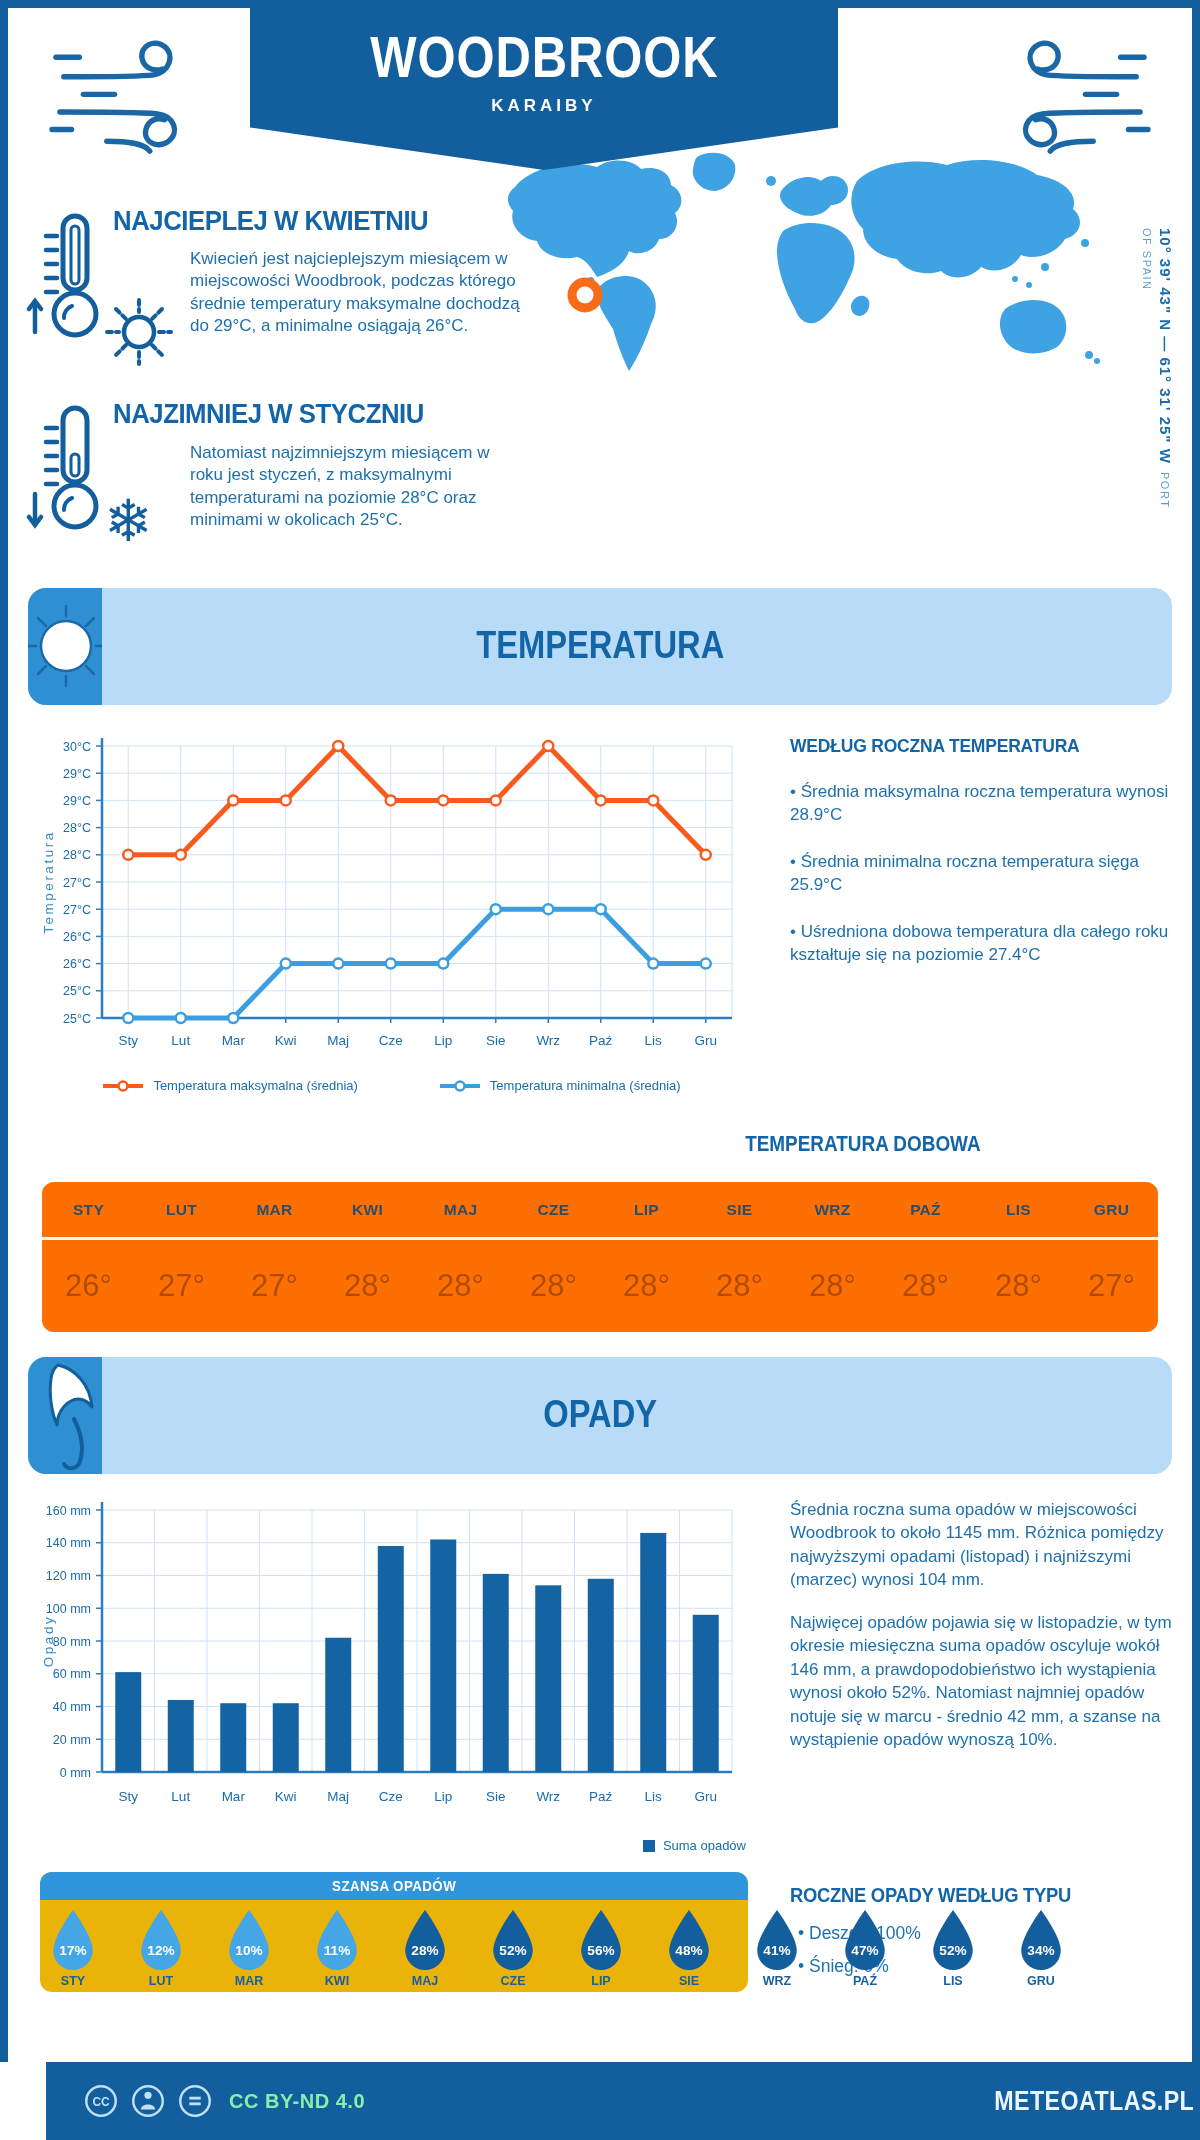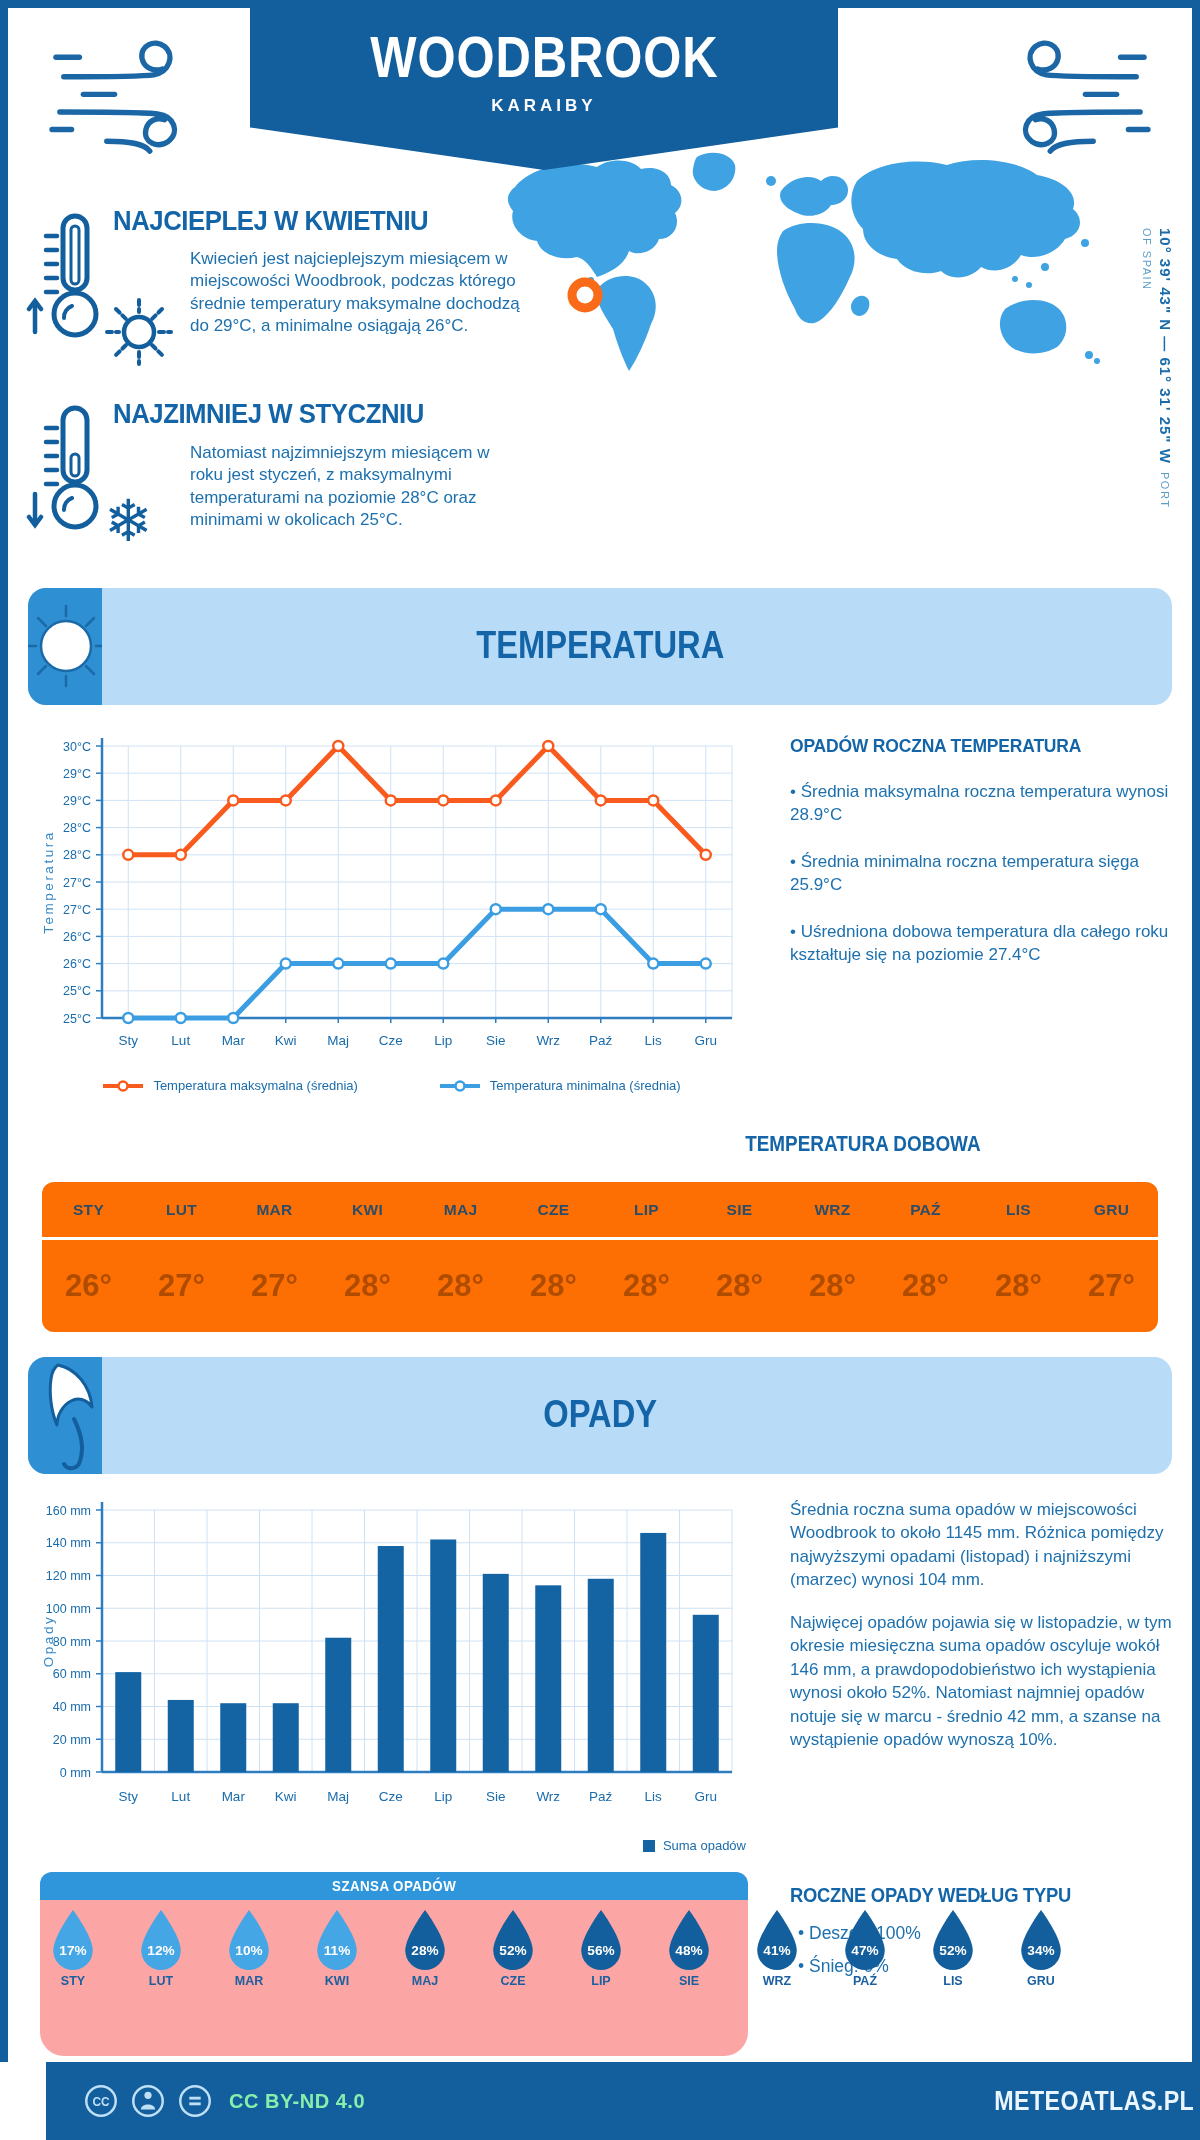--- a/index.html
+++ b/index.html
@@ -62,24 +62,24 @@
 
   
   .daily-title{position:absolute;left:0;top:1131px;width:1000px;text-align:right;margin:0;
      font-size:22px;font-weight:bold;color:#1465a8;}
   .month-table{position:absolute;left:42px;top:1182px;width:1116px;height:150px;border-radius:12px;overflow:hidden;
      display:grid;grid-template-columns:repeat(12,1fr);background:#fd6f03;}
   .mt-col{display:flex;flex-direction:column;}
   .mt-head{height:55px;display:flex;align-items:center;justify-content:center;
      font-size:15.5px;font-weight:bold;color:#2b4d68;border-bottom:3px solid #fff;letter-spacing:.3px;}
   .mt-val{flex:1;display:flex;align-items:center;justify-content:center;
-     font-size:31px;font-weight:bold;color:#b04c00;}
-
-  
-  .szansa{position:absolute;left:40px;top:1872px;width:708px;height:184px;background:#fca5a5;border-radius:24px;}
+     font-size:31px;font-weight:normal;color:#b04c00;}
+
+  
+  .szansa{position:absolute;left:40px;top:1872px;width:708px;height:120px;background:#eab308;border-radius:12px;}
   .szansa .sz-head{height:28px;background:#2f96dc;border-radius:12px 12px 0 0;display:flex;align-items:center;justify-content:center;
      color:#fff;font-size:15.5px;font-weight:bold;letter-spacing:.5px;}
   .drops{display:flex;padding:8px 8px 0;gap:38px;}
   .drop-col{flex:1;display:flex;flex-direction:column;align-items:center;}
   .drop-col svg{width:50px;height:64px;}
   .drop-col .d-month{margin-top:2px;font-size:12.5px;font-weight:bold;color:#1a5f9e;}
 
   
   .footer{position:absolute;left:0;top:2062px;width:1200px;height:78px;background:#135e9c;
      display:flex;align-items:center;padding:0 36px;box-sizing:border-box;z-index:45;margin-left:46px;}
@@ -316,21 +316,21 @@
       <div class="li">
         <svg width="44" height="12">
       <line x1="2" y1="6" x2="42" y2="6" stroke="#3b9de2" stroke-width="4"></line>
       <circle cx="22" cy="6" r="4.5" fill="#fff" stroke="#3b9de2" stroke-width="2.5"></circle>
         </svg>
       <span>Temperatura minimalna (średnia)</span>
       </div>
     </div>
 
   <div class="stats" style="top:736px;">
-    <h4>OPADÓW ROCZNA TEMPERATURA</h4>
+    <h4>WEDŁUG ROCZNA TEMPERATURA</h4>
     <p>• Średnia maksymalna roczna temperatura wynosi 28.9°C</p>
     <p>• Średnia minimalna roczna temperatura sięga 25.9°C</p>
     <p>• Uśredniona dobowa temperatura dla całego roku kształtuje się na poziomie 27.4°C</p>
   </div>
 
   <h3 class="daily-title"><span class="cond">TEMPERATURA DOBOWA</span></h3>
   <div class="month-table" id="daily-table">
       <div class="mt-col">
         <div class="mt-head">STY</div>
                  <div class="mt-val">26°</div>

